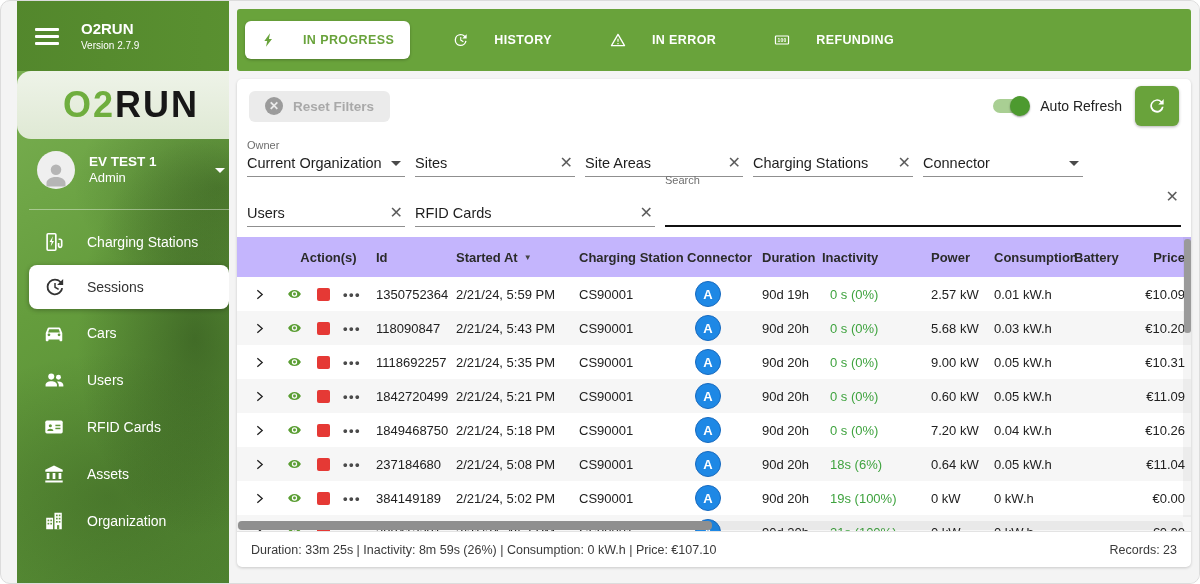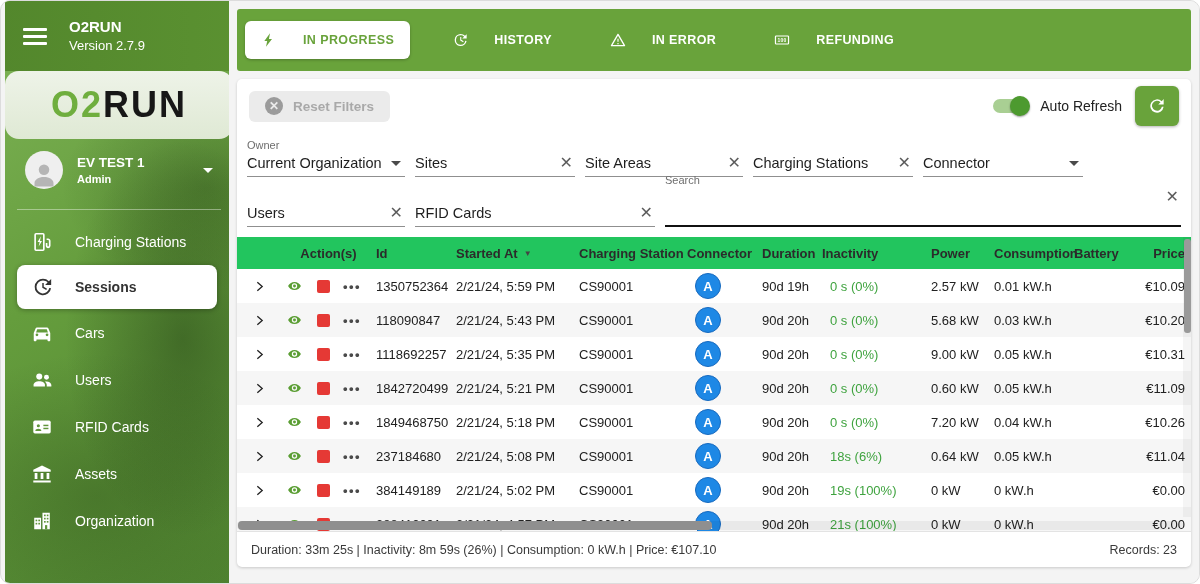--- a/index.html
+++ b/index.html
@@ -4,55 +4,55 @@
 <style>
   * { box-sizing: border-box; margin: 0; padding: 0; }
   body { background:#ffffff; font-family:"Liberation Sans", sans-serif; }
   .window{
     position:relative; width:1200px; height:584px; margin:0 auto;
     border:1px solid #dcdcdc; border-radius:10px; overflow:hidden; background:#f4f4f4;
     --green:#69a33b; --green-dark:#5d9434; --blue:#1e88e5; --red:#e53935; --inact:#3fa33f;
   }
   
   .sidebar{
-    position:absolute; left:4px; top:0; width:228px; height:100%;
+    position:absolute; left:16px; top:0; width:228px; height:100%;
     background:
       radial-gradient(190px 320px at 78% 58%, rgba(18,40,10,.38), transparent 62%),
       radial-gradient(240px 170px at 88% 32%, rgba(22,46,12,.30), transparent 60%),
       radial-gradient(300px 220px at 40% 85%, rgba(30,55,15,.25), transparent 65%),
       linear-gradient(150deg,#7fb457 0%,#659d3d 45%,#4f8330 100%);
     color:#fff;
   }
   .sb-header{height:70px; display:flex; align-items:center; padding:0 18px;
     background:linear-gradient(90deg, rgba(75,125,38,.55), rgba(88,142,46,.55)), #5d9434;}
   .hamburger{width:24px; display:flex; flex-direction:column; gap:4px; cursor:pointer;}
   .hamburger i{display:block; height:3px; background:#fff; border-radius:1px;}
   .sb-titles{margin-left:22px; line-height:1.35;}
   .sb-app{font-weight:bold; font-size:15px;}
-  .sb-version{font-size:13px;text-align:center;}
+  .sb-version{font-size:10px;text-align:center;}
   .sb-logo{height:68px; background:linear-gradient(#eef3e8,#dfe9d4);
     display:flex; align-items:center; justify-content:center;
     font-size:36px; font-weight:bold; letter-spacing:2px; line-height:1;border-radius:14px;}
   .sb-logo .lg1{color:#6fae3e;} .sb-logo .lg2{color:#171717;}
   .sb-user{height:58px; display:flex; align-items:center; padding:0 14px 0 20px; margin-top:2px;}
   .avatar{width:38px; height:38px; border-radius:50%; background:#efefef; overflow:hidden;
     display:flex; align-items:flex-end; justify-content:center; flex:none;}
   .avatar svg{width:30px; height:30px;}
   .sb-user-txt{margin-left:14px; flex:1; line-height:1.3;}
   .sb-user-name{font-weight:bold; font-size:13.5px;}
-  .sb-user-role{font-size:11px;font-weight:bold;}
+  .sb-user-role{font-size:13px;}
   .sb-caret{width:0;height:0;border-left:5px solid transparent;border-right:5px solid transparent;border-top:5px solid #fff; margin-right:6px;}
   .sb-divider{height:1px; background:rgba(255,255,255,.4); margin:10px 12px 4px;}
   .sb-nav{padding-top:4px;}
   .sb-item{height:47px; display:flex; align-items:center; padding-left:26px; cursor:pointer; font-size:14px;}
   .sb-ico{width:22px; height:22px; flex:none; display:inline-flex;}
   .sb-ico svg{width:22px; height:22px;}
   .sb-label{margin-left:22px; white-space:nowrap;}
   .sb-item.active{background:#fff; color:#333; border-radius:8px; margin:0 16px 0 12px;
-    padding-left:14px; height:44px; box-shadow:0 1px 5px rgba(0,0,0,.3);font-weight:bold;}
+    padding-left:14px; height:44px; box-shadow:0 1px 5px rgba(0,0,0,.3);}
   .sb-item.active .sb-label{color:#333;}
   
   .main{position:absolute; left:228px; top:0; right:0; bottom:0; background:#f4f4f4; padding:8px;}
   .tabbar{height:62px; background:var(--green); border-radius:3px; display:flex; align-items:center; padding:0 8px;}
   .tab{display:flex; align-items:center; gap:26px; height:38px; padding:0 16px; margin-right:26px;
     color:#fff; font-size:12.5px; font-weight:bold; letter-spacing:.4px; border-radius:6px; cursor:pointer; white-space:nowrap;}
   .tab svg{width:16px; height:16px;}
   .tab.active{background:#fff; color:var(--green); box-shadow:0 1px 3px rgba(0,0,0,.25);}
   .card{position:relative; margin-top:8px; height:488px; background:#fff; border-radius:5px;
     box-shadow:0 1px 3px rgba(0,0,0,.18); overflow:hidden;}
@@ -82,21 +82,21 @@
   .fval{font-size:14.5px; color:#1e1e1e; white-space:nowrap;}
   .fclear{color:#5c5c5c; font-size:16px; line-height:1; padding:0 2px; cursor:pointer;}
   .fcaret{width:0;height:0;border-left:5px solid transparent;border-right:5px solid transparent;border-top:5px solid #4a4a4a; margin-right:4px;}
   .w158{width:158px;} .w160{width:160px;} .w240{width:240px;} .wsearch{flex:1;}
   .ffield.search{border-bottom:2px solid #111; padding-bottom:20px;}
   .search-input{border:none; outline:none; font-size:14.5px; color:#1e1e1e; flex:1;
     font-family:"Liberation Sans", sans-serif; background:transparent;}
   
   .table-wrap{position:relative; margin-top:10px; height:294px; overflow:hidden;}
   .tgrid{display:grid; grid-template-columns:44px 95px 80px 123px 108px 75px 60px 109px 63px 80px 70px 49px; align-items:center;}
-  .thead{height:32px; background:#22c55e; font-weight:bold; font-size:13px; color:#2b2b2b;}
+  .thead{height:40px; background:#c4b5fd; font-weight:bold; font-size:13px; color:#2b2b2b;}
   .th{white-space:nowrap; display:flex; align-items:center;}
   .th.center{justify-content:center;}
   .th.right{justify-content:flex-end; padding-right:8px;}
   .sort-caret{font-size:8px; margin-left:6px; color:#444;}
   .trow{height:34px; font-size:13px; color:#212121; cursor:pointer;}
   .rows .trow:nth-child(even){background:#f6f6f6;}
   .cell{white-space:nowrap; overflow:hidden;}
   .cell.right{text-align:right; padding-right:8px;}
   .c-exp{display:flex; justify-content:center;}
   .chev svg{width:13px; height:13px; display:block;}

